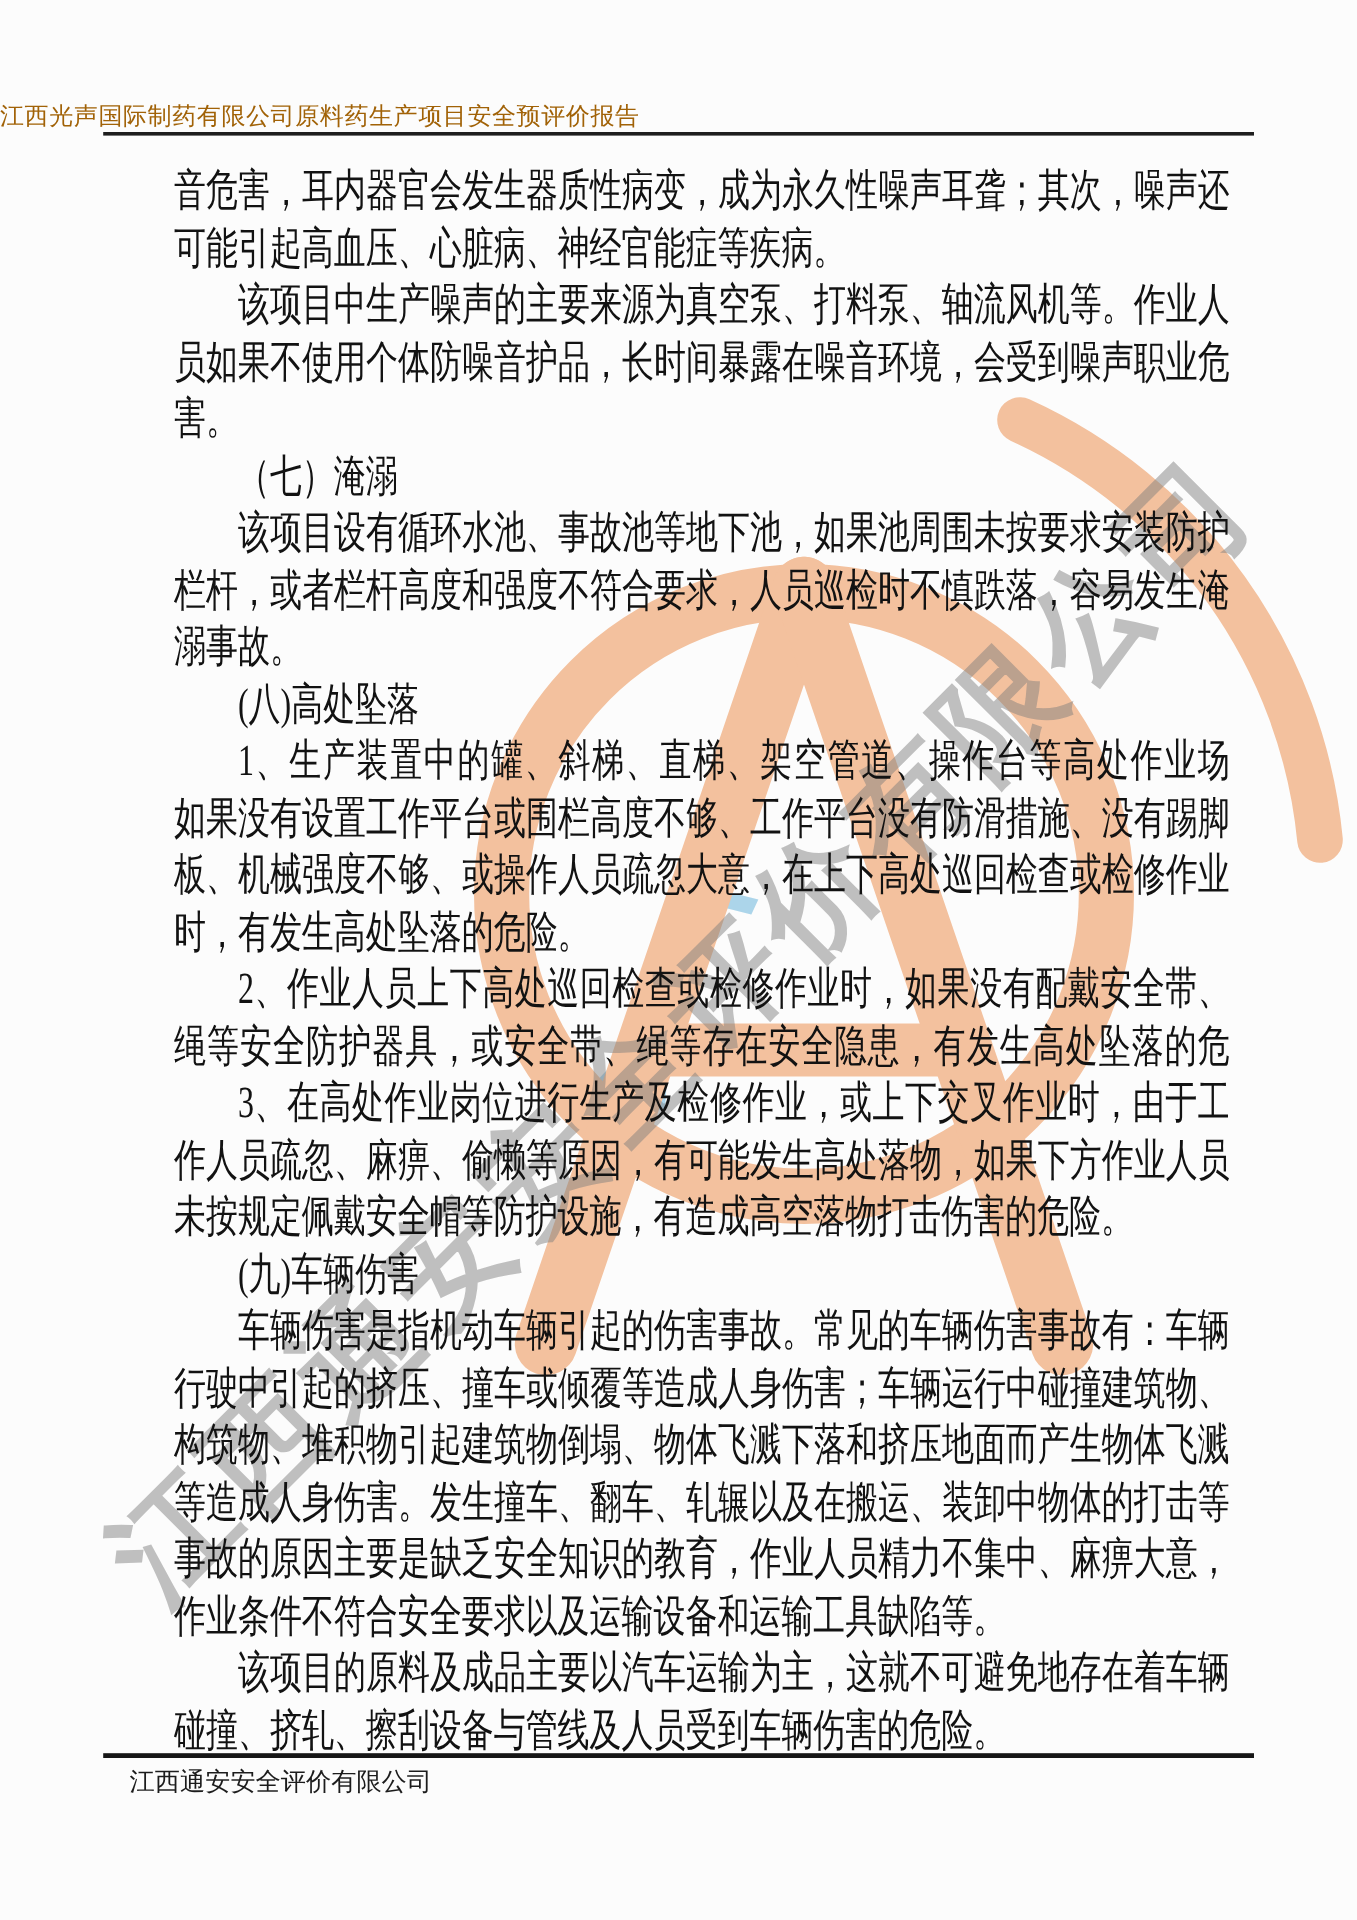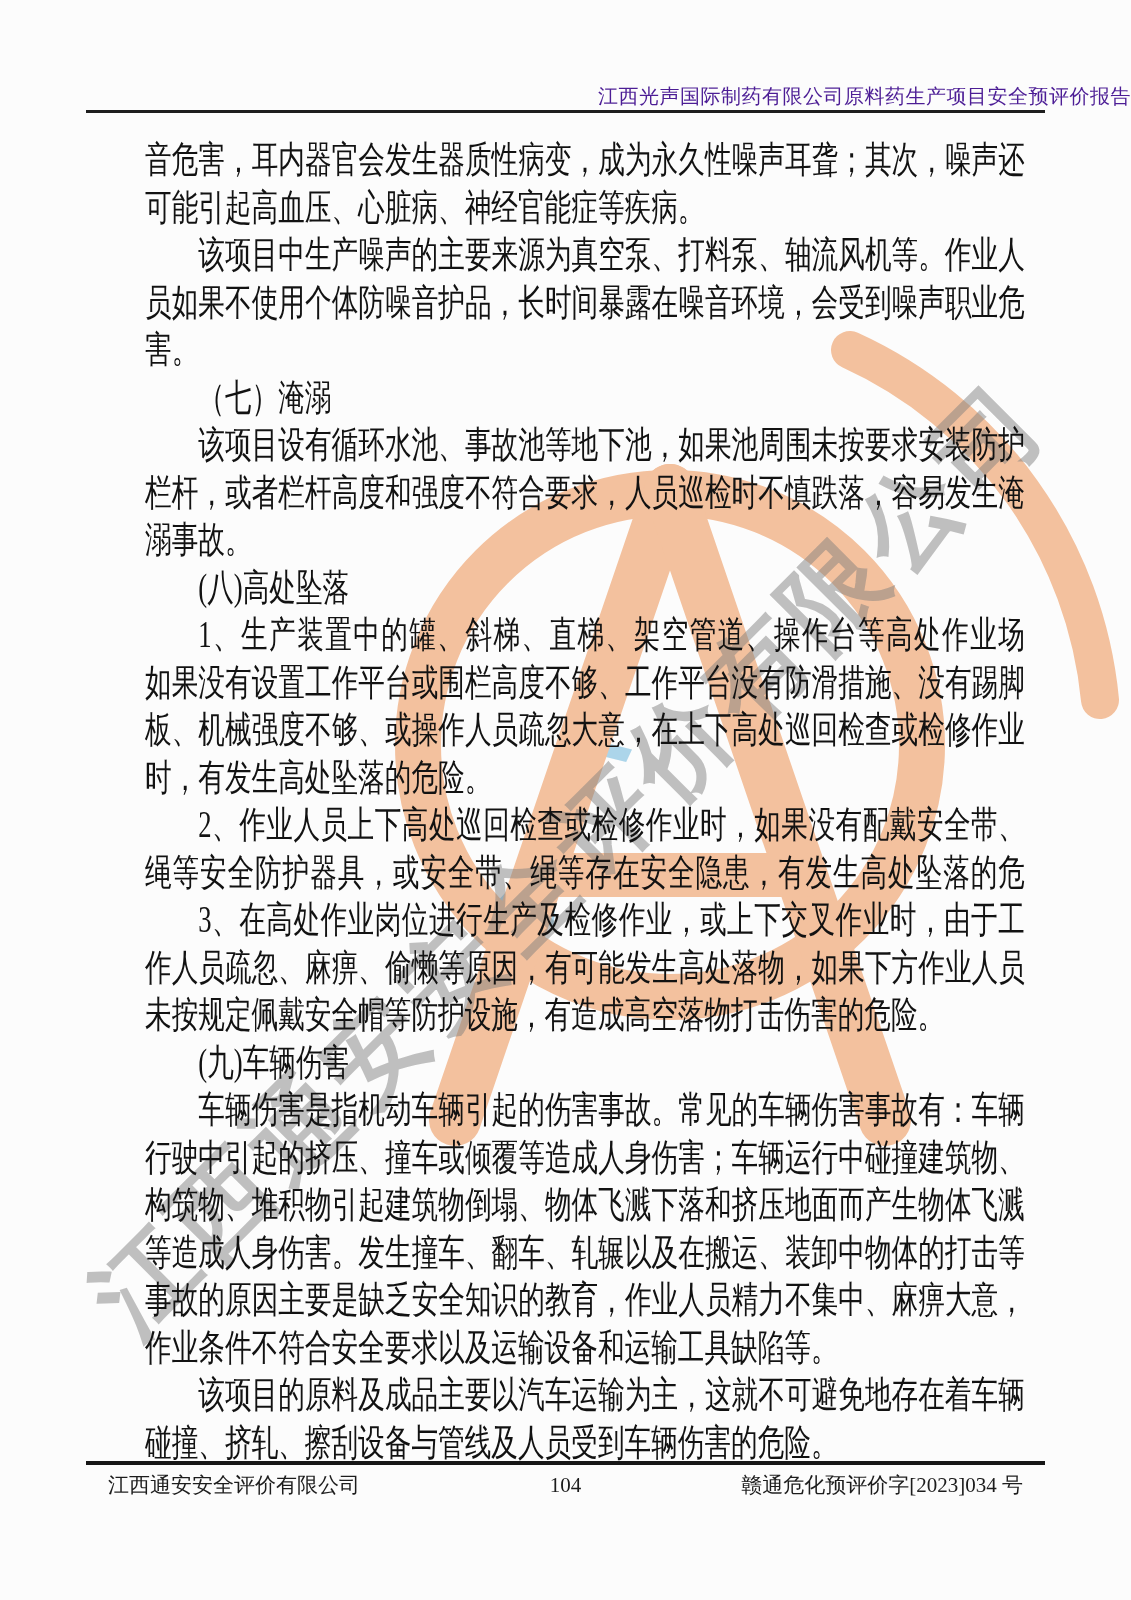--- a/index.html
+++ b/index.html
@@ -7,21 +7,21 @@
     position:relative;
     width:1131px;height:1600px;
     margin:0 auto;
     background:#fcfcfc;
     overflow:hidden;
     font-family:"Liberation Serif","DejaVu Serif",serif;
   }
   
   .header-title{
     position:absolute;top:83px;left:0;right:0;
-    text-align:right;font-size:20px;color:#4c1d95;
+    text-align:left;font-size:20px;color:#a16207;
     letter-spacing:0.5px;white-space:nowrap;
   }
   .header-rule{
     position:absolute;top:110px;left:86px;width:959px;height:3px;
     background:#1e1e1e;
   }
   
   .wm-layer{position:absolute;inset:0;pointer-events:none;}
   .wm-blue-t{
     position:absolute;left:540px;top:718px;
@@ -129,18 +129,16 @@
       <div class="bline full">构筑物、堆积物引起建筑物倒塌、物体飞溅下落和挤压地面而产生物体飞溅</div>
       <div class="bline full">等造成人身伤害。发生撞车、翻车、轧辗以及在搬运、装卸中物体的打击等</div>
       <div class="bline full">事故的原因主要是缺乏安全知识的教育，作业人员精力不集中、麻痹大意，</div>
       <div class="bline short">作业条件不符合安全要求以及运输设备和运输工具缺陷等。</div>
       <div class="bline full indent">该项目的原料及成品主要以汽车运输为主，这就不可避免地存在着车辆</div>
       <div class="bline short">碰撞、挤轧、擦刮设备与管线及人员受到车辆伤害的危险。</div>
     </div>
 
   <div class="footer-rule"></div>
   <div class="footer-row">
-    <span class="footer-center">104</span>
     <span class="footer-left">江西通安安全评价有限公司</span>
-    <span class="footer-right">赣通危化预评价字[2023]034 号</span>
   </div>
 
 </div>
 
 </body></html>

